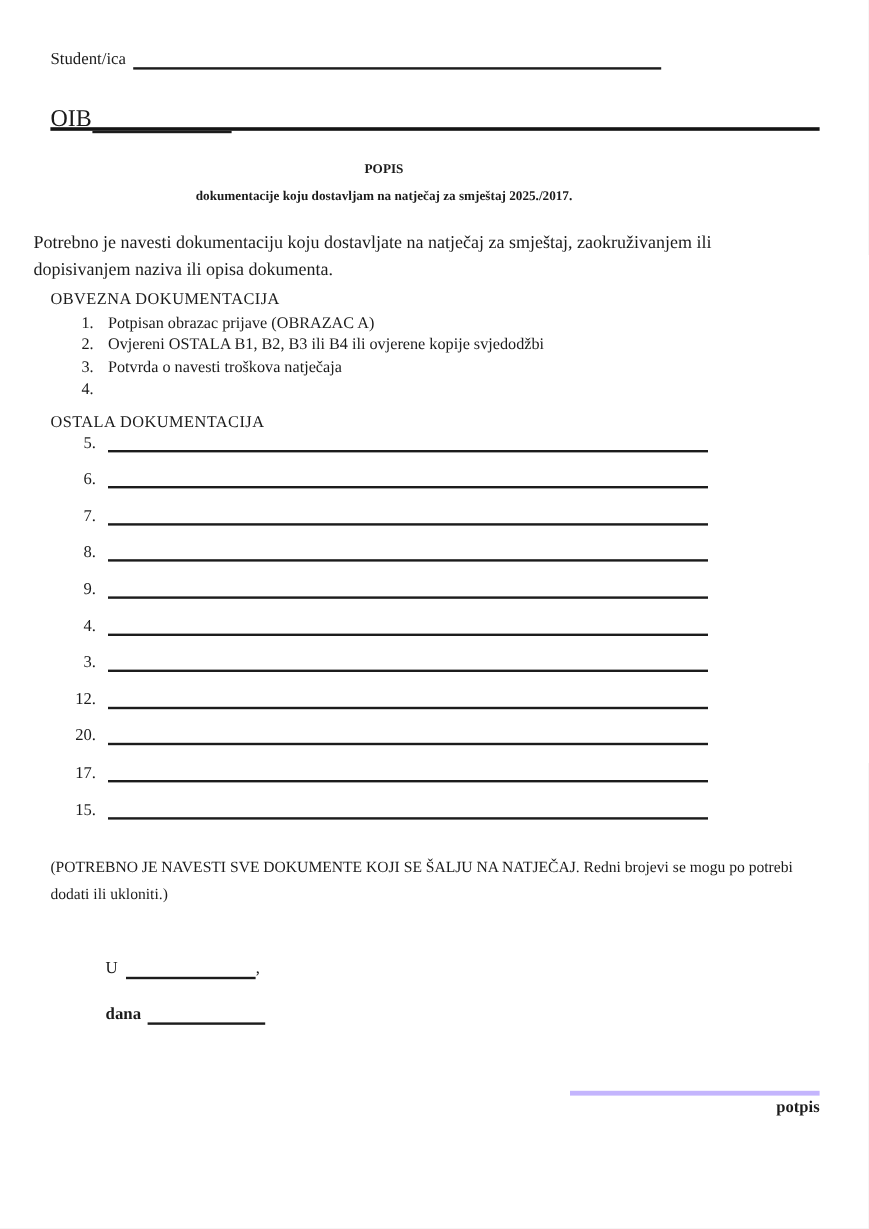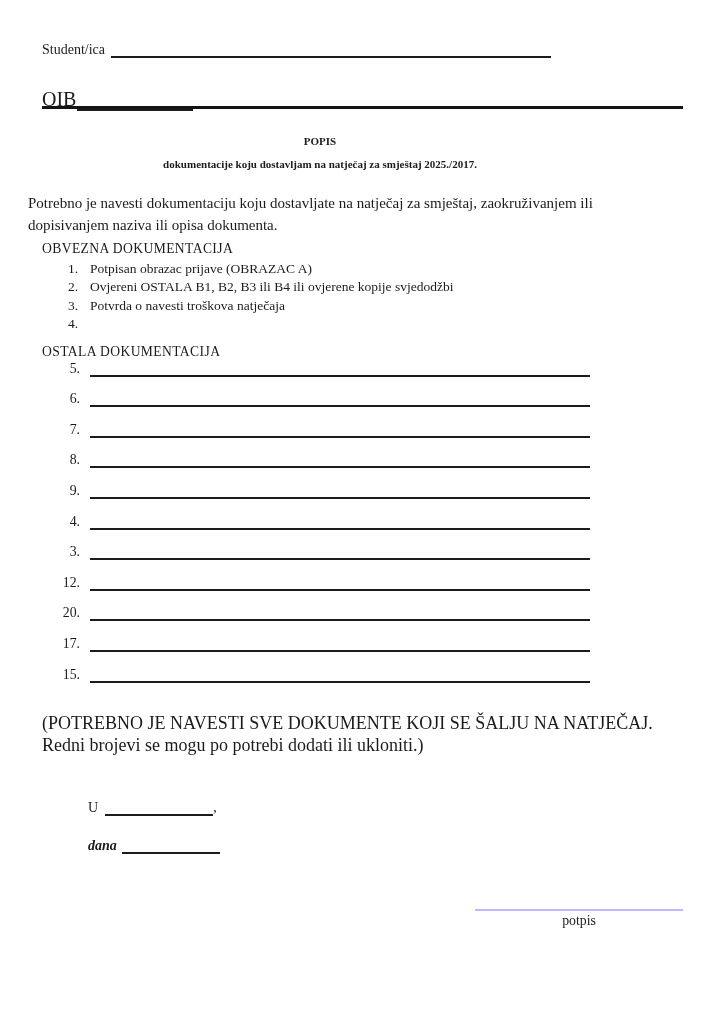--- a/index.html
+++ b/index.html
@@ -43,30 +43,30 @@
     width: 36px; min-width: 36px; text-align: right; padding-right: 12px;
   }
   .obvezna-item .small-note { font-size: 11.5px; margin-left: 3px; }
   .ostala-heading { position: absolute; left: 42px; top: 344px; }
   .ostala-list { position: absolute; left: 42px; top: 346px; }
   .blank-row { display: flex; align-items: flex-end; height: 30.6px; font-size: 13.8px; }
   .blank-row .num { width: 38px; min-width: 38px; text-align: right; }
   .blank-row .fill-line { width: 500px; margin-left: 10px; height: 3px; }
   .note {
     position: absolute; left: 42px; top: 712px; width: 650px;
-    font-size: 18px; line-height: 22px;
+    font-size: 13px; line-height: 22px;
   }
   .u-row { position: absolute; left: 88px; top: 799px; font-size: 14px; }
   .u-row .fill-line { width: 108px; margin-left: 7px; }
-  .dana-row { position: absolute; left: 88px; top: 837px; font-size: 14px; font-weight: 600; font-style: italic; }
+  .dana-row { position: absolute; left: 88px; top: 837px; font-size: 14px; font-weight: 600; }
   .dana-row .fill-line { width: 98px; margin-left: 5px; }
   .signature {
     position: absolute; left: 475px; top: 909px; width: 208px;
-    border-top: 2px solid #c4b5fd; text-align: center;
-    font-size: 13.8px; padding-top: 2px;
+    border-top: 4px solid #c4b5fd; text-align: right;
+    font-size: 13.8px; padding-top: 2px; font-weight: bold;
   }
 </style>
 </head>
 <body>
 
 <div class="page">
 
   <div class="student-row row">
     <span>Student/ica</span>
     <span class="fill-line"></span>

